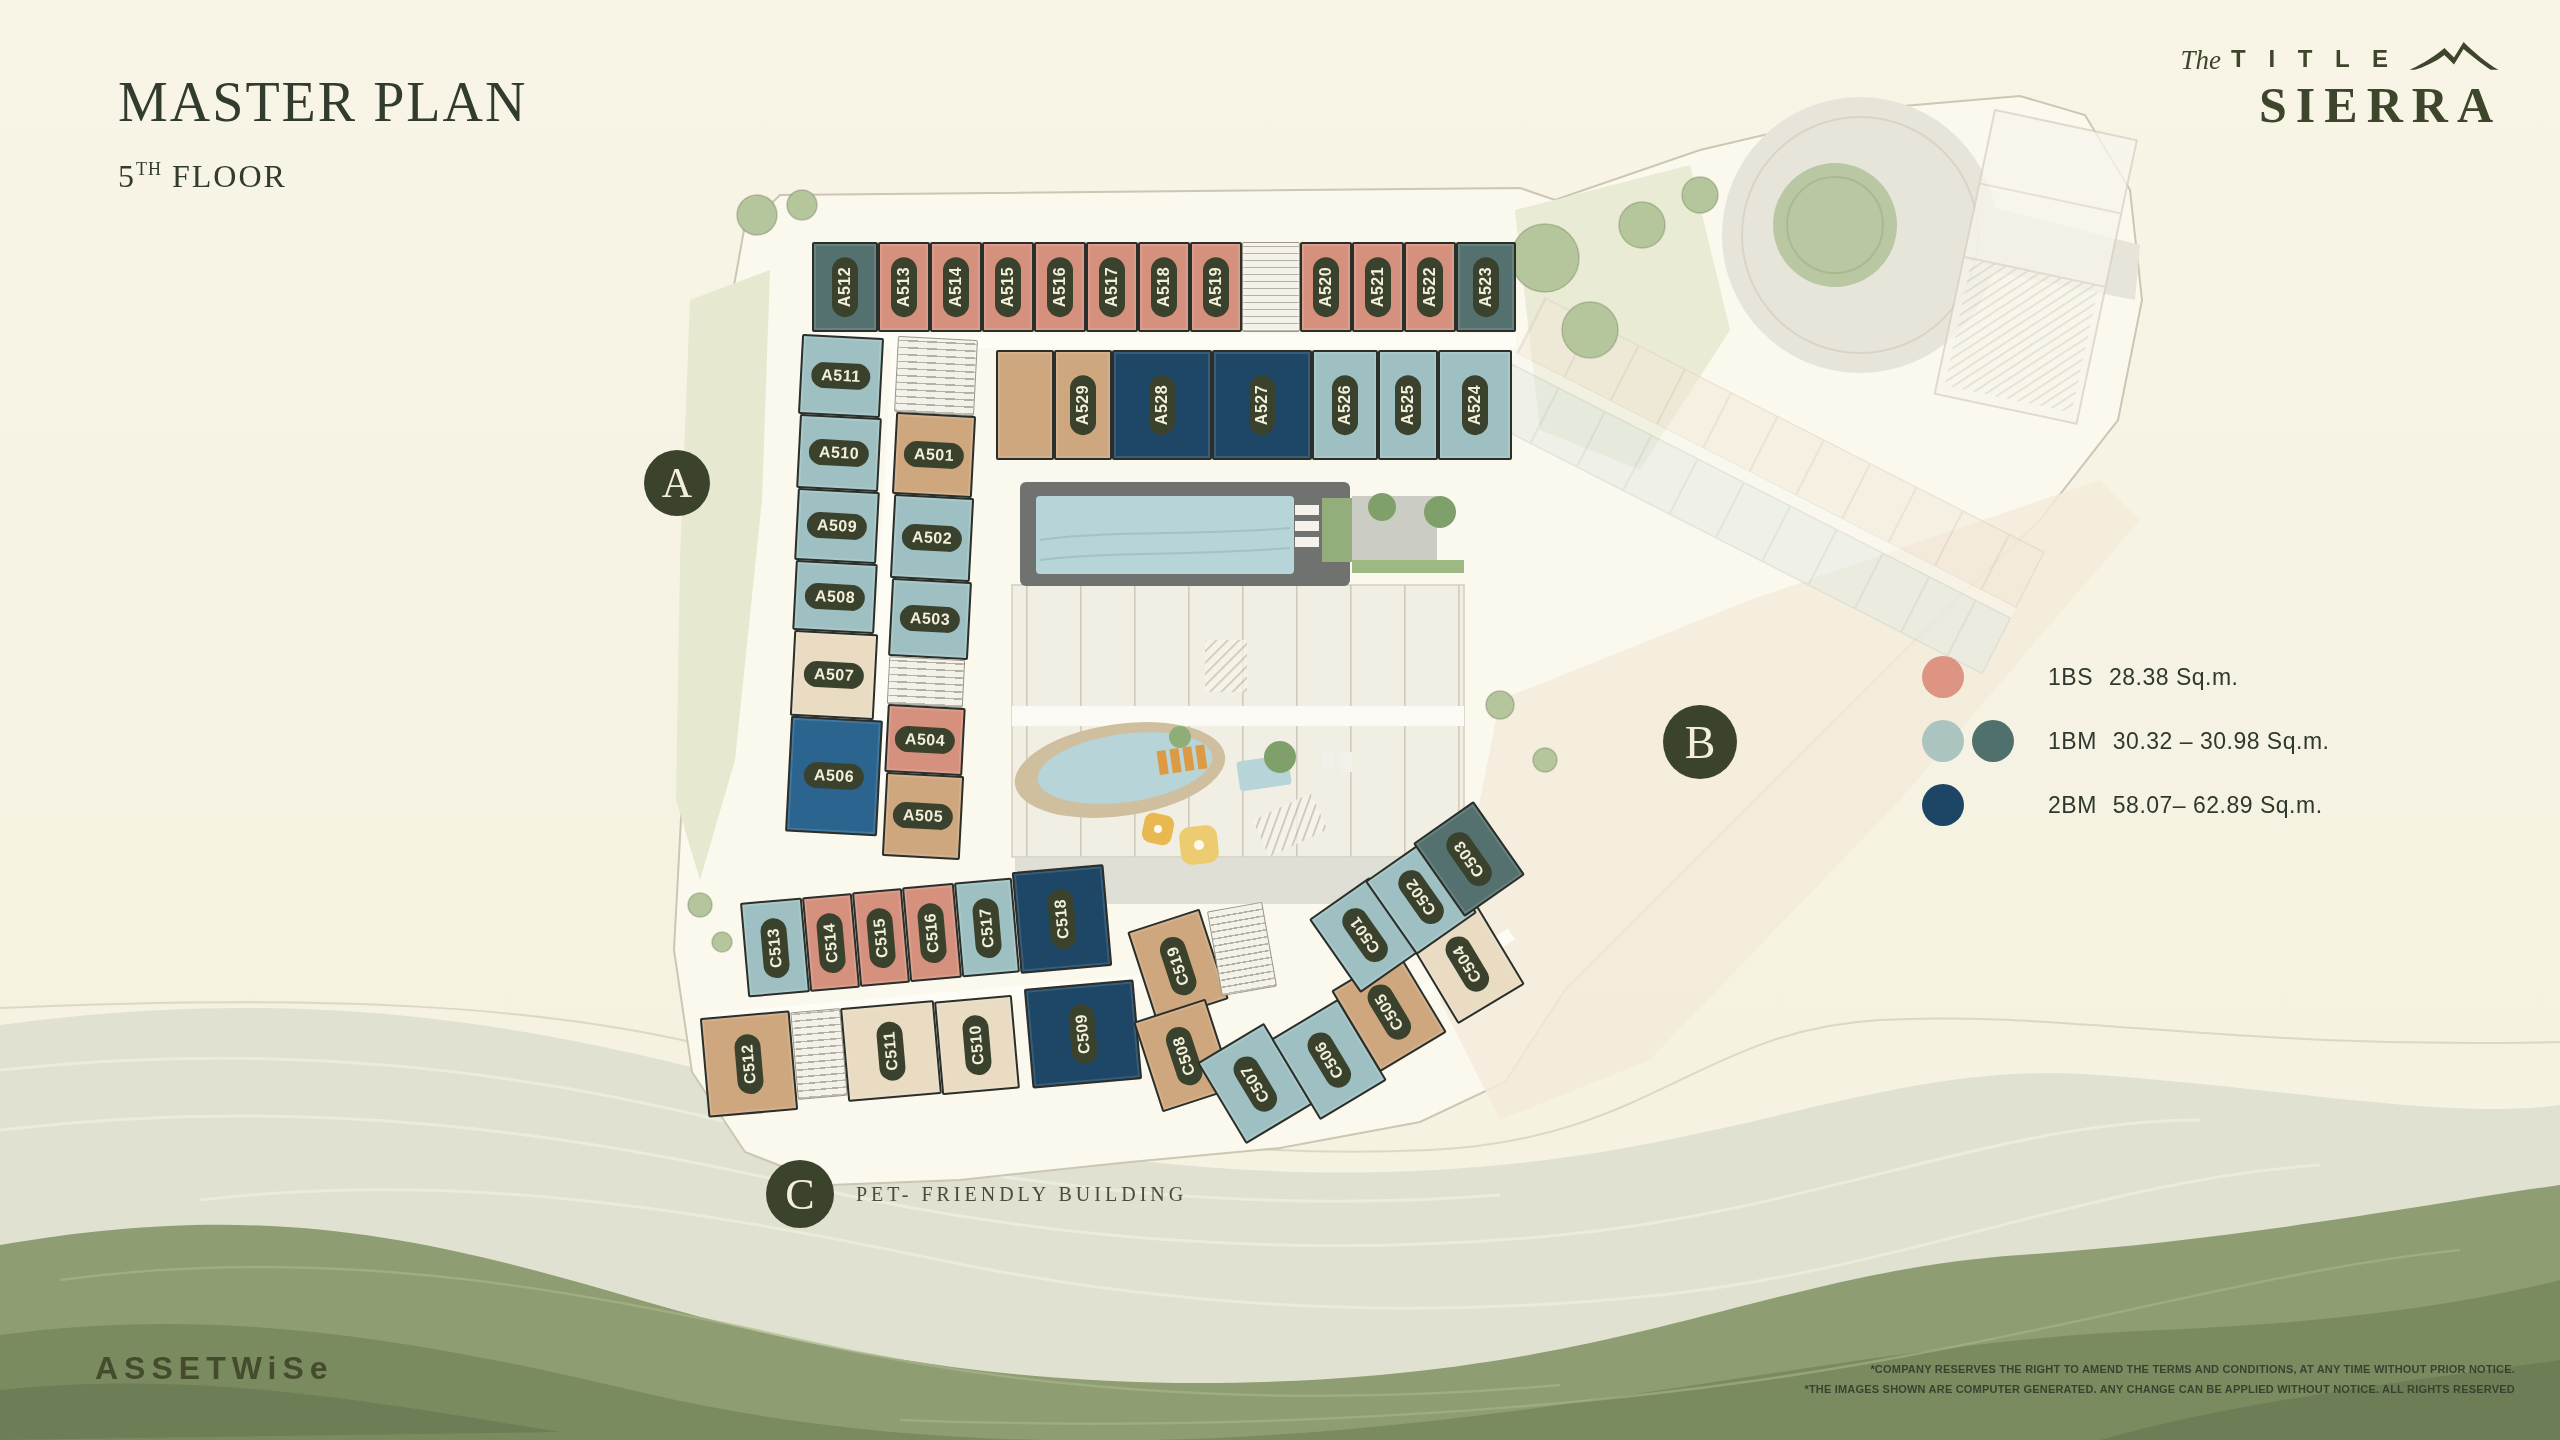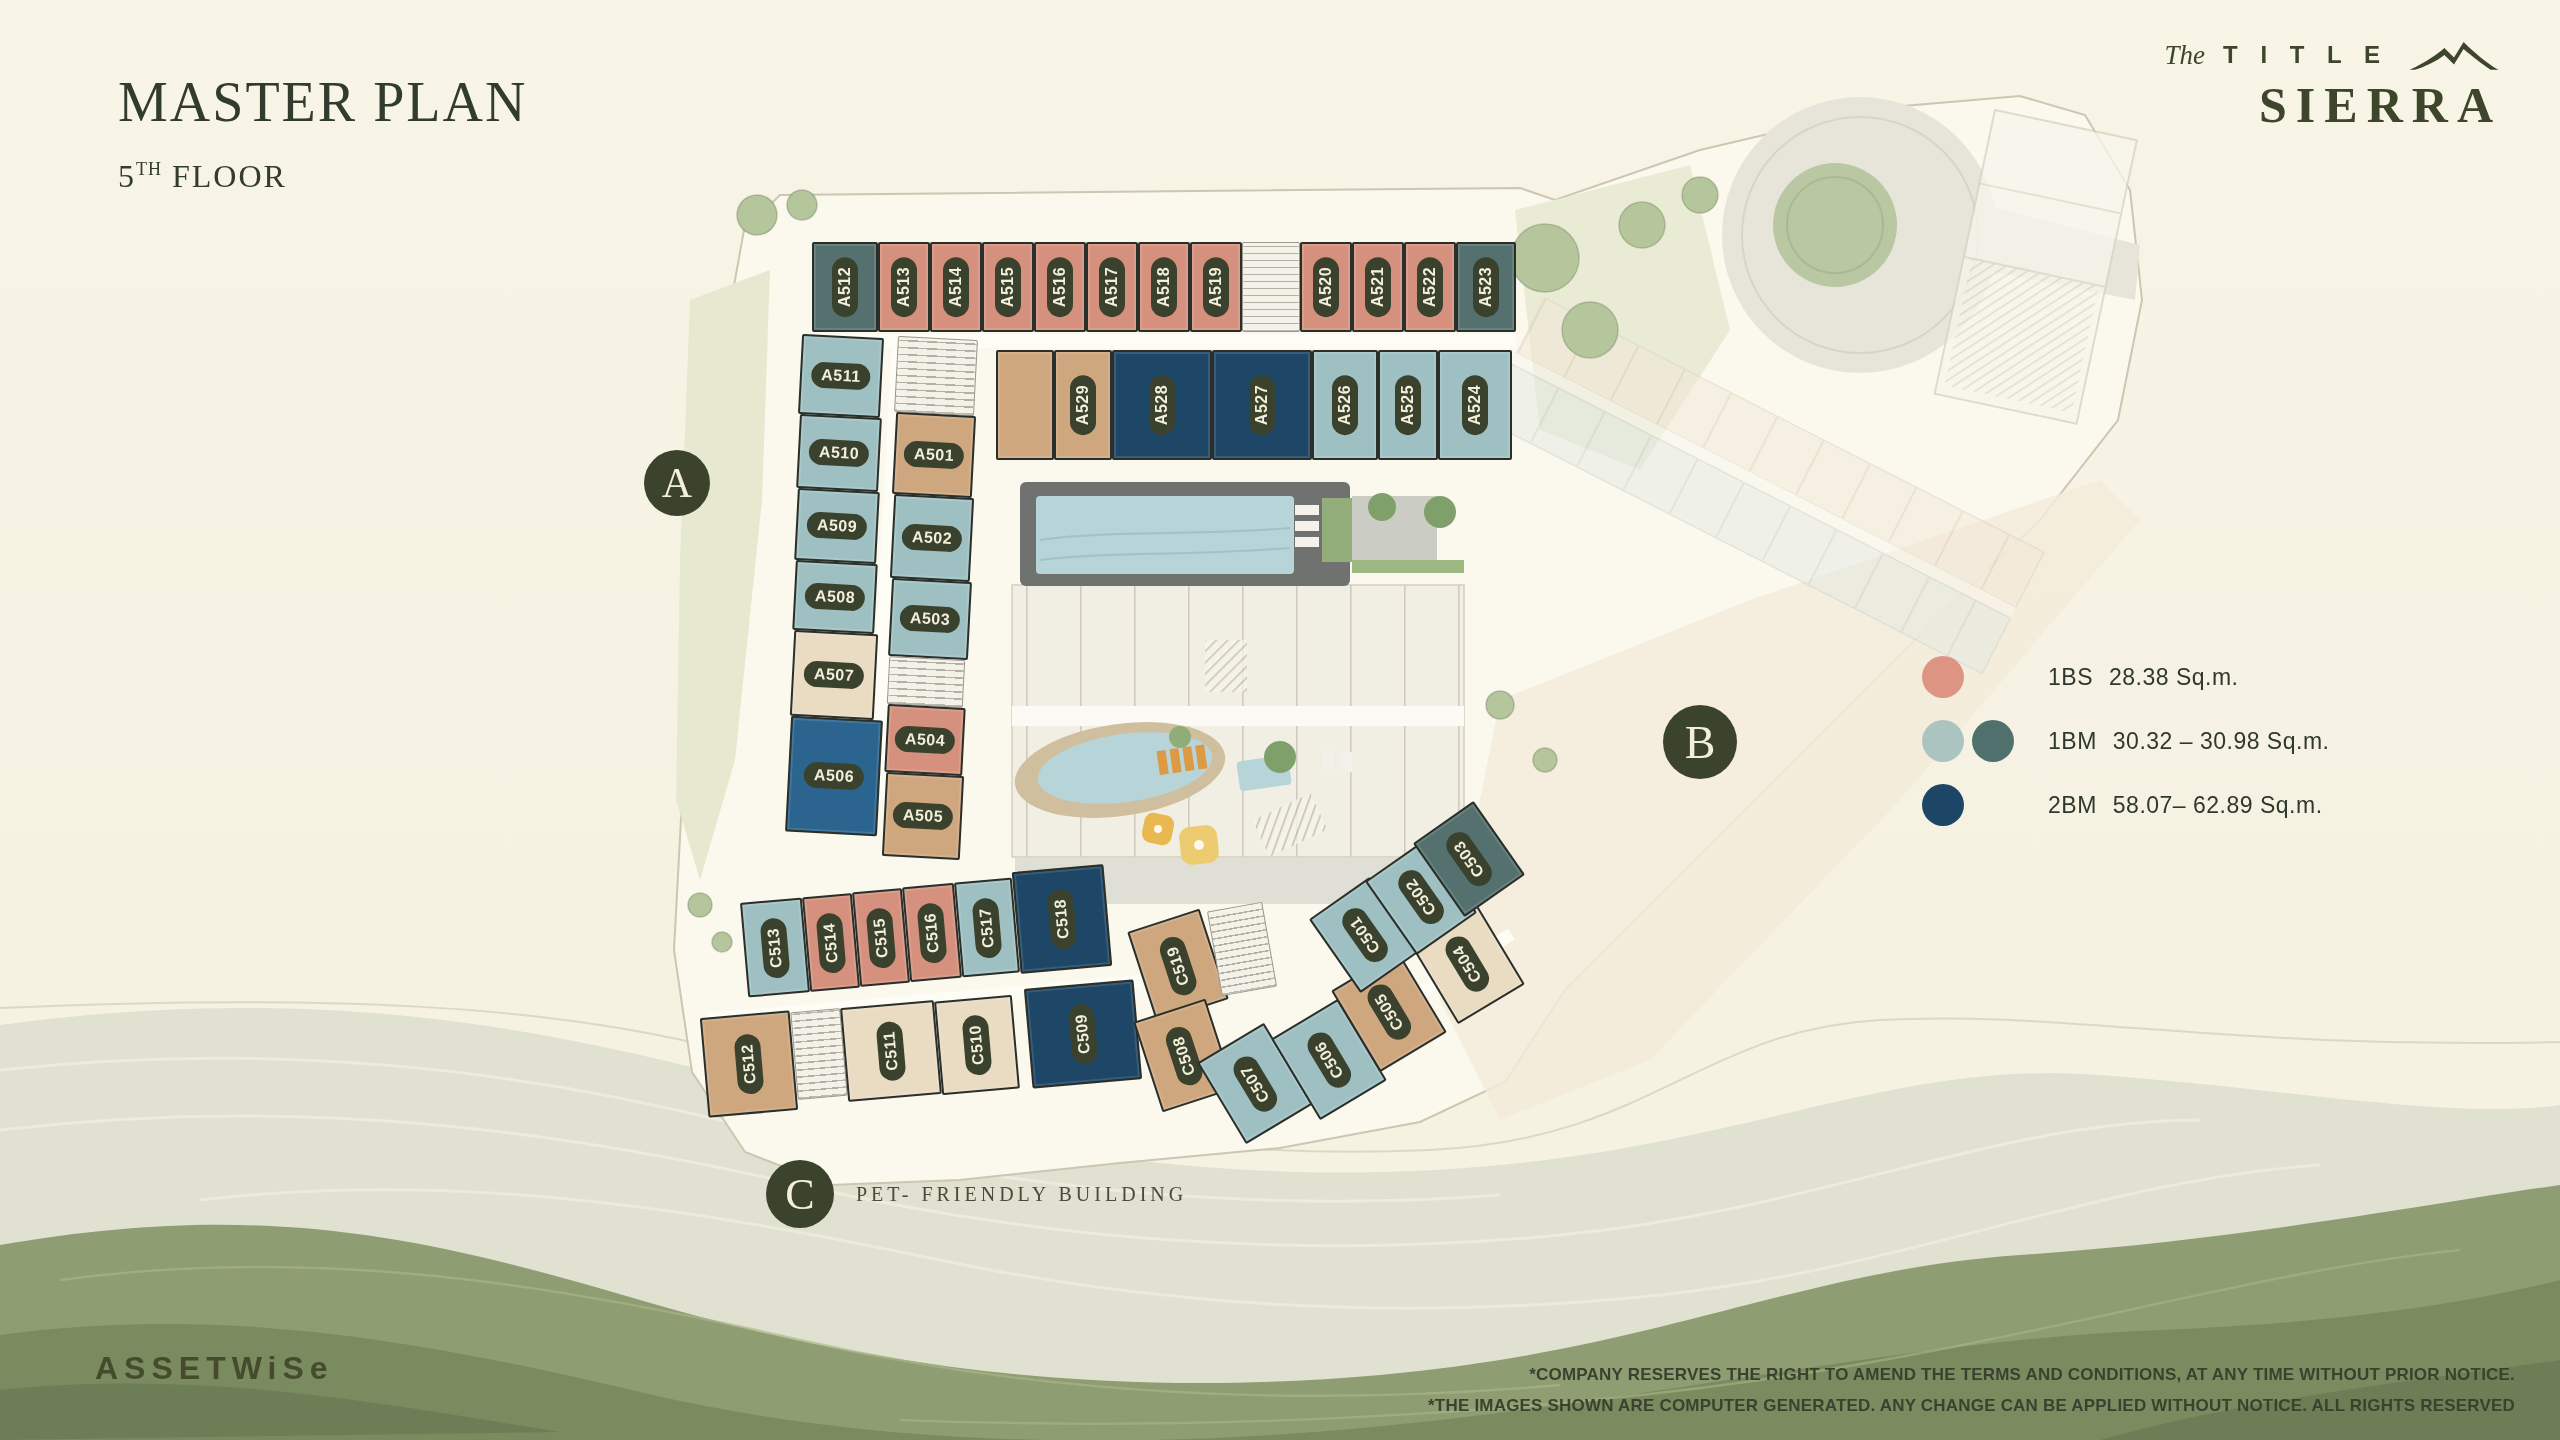--- a/index.html
+++ b/index.html
@@ -6,21 +6,21 @@
   body{width:2560px;height:1440px;overflow:hidden;background:#f7f3e4;font-family:"Liberation Sans",sans-serif;}
   .stage{position:relative;width:2560px;height:1440px;background:linear-gradient(180deg,#f8f4e6 0%,#f6f2e2 70%);}
   svg.scenery{position:absolute;left:0;top:0;z-index:1;}
   
   .header{position:absolute;left:118px;top:70px;z-index:5;color:#313c2e;}
   .header h1{margin:0;font-family:"Liberation Serif",serif;font-size:56px;font-weight:500;letter-spacing:2px;}
   .header .floor{margin-top:24px;font-family:"Liberation Serif",serif;font-size:32px;letter-spacing:2px;font-weight:500;}
   .header .floor sup{font-size:18px;letter-spacing:1px;}
   
   .brand{position:absolute;right:58px;top:36px;z-index:5;text-align:right;color:#3d452a;}
-  .brand .line1{display:flex;align-items:center;justify-content:flex-end;gap:18px;}
+  .brand .line1{display:flex;align-items:flex-end;justify-content:flex-end;gap:10px;}
   .brand .the{font-family:"Liberation Serif",serif;font-style:italic;font-size:27px;line-height:1;}
   .brand .titleword{font-size:24px;letter-spacing:8px;font-weight:600;line-height:1.25;}
   .brand .sierra{font-family:"Liberation Serif",serif;font-size:50px;font-weight:600;letter-spacing:9px;margin-top:2px;}
   
   .legend{position:absolute;left:1922px;top:645px;z-index:5;}
   .legend-row{display:flex;align-items:center;height:64px;}
   .legend-dots{width:126px;display:flex;align-items:center;gap:8px;}
   .legend-dot{width:42px;height:42px;border-radius:50%;}
   .legend-text{font-size:23px;color:#2e382e;letter-spacing:.5px;white-space:nowrap;}
   .legend-code{display:inline-block;margin-right:16px;}
@@ -40,21 +40,21 @@
         background-image:repeating-linear-gradient(0deg,rgba(125,122,108,.55) 0 1.5px,transparent 1.5px 7px);}
   .unit.cor{border:none;box-shadow:none;background:#fdfcf5;border-radius:0;}
   .pill{position:absolute;left:50%;top:50%;transform:translate(-50%,-50%);background:#3a422d;color:#f2efdb;
         font-size:16px;font-weight:bold;letter-spacing:.5px;padding:4px 10px;border-radius:14px;white-space:nowrap;}
   .unit.v .pill{transform:translate(-50%,-50%) rotate(-90deg);}
   
   .footer-logos{position:absolute;left:95px;top:1350px;z-index:6;display:flex;align-items:flex-end;gap:18px;color:#454c2e;}
   .assetwise{font-size:32px;font-weight:600;letter-spacing:6px;}
   .partner-wrap{display:flex;align-items:center;gap:14px;}
   .partner{font-family:"Liberation Serif",serif;font-size:33px;font-weight:bold;color:#3e472b;}
-  .disclaimer{position:absolute;right:45px;top:1360px;z-index:6;text-align:right;font-size:17px;font-weight:bold;
+  .disclaimer{position:absolute;right:45px;top:1360px;z-index:6;text-align:right;font-size:11px;font-weight:bold;
               color:#3a422f;line-height:1.8;letter-spacing:.2px;}
 </style>
 </head>
 <body>
 
 <div class="stage">
 
   <svg class="scenery" width="2560" height="1440" viewBox="0 0 2560 1440">
     <defs>
       <pattern id="roomsV" width="54" height="140" patternUnits="userSpaceOnUse">

